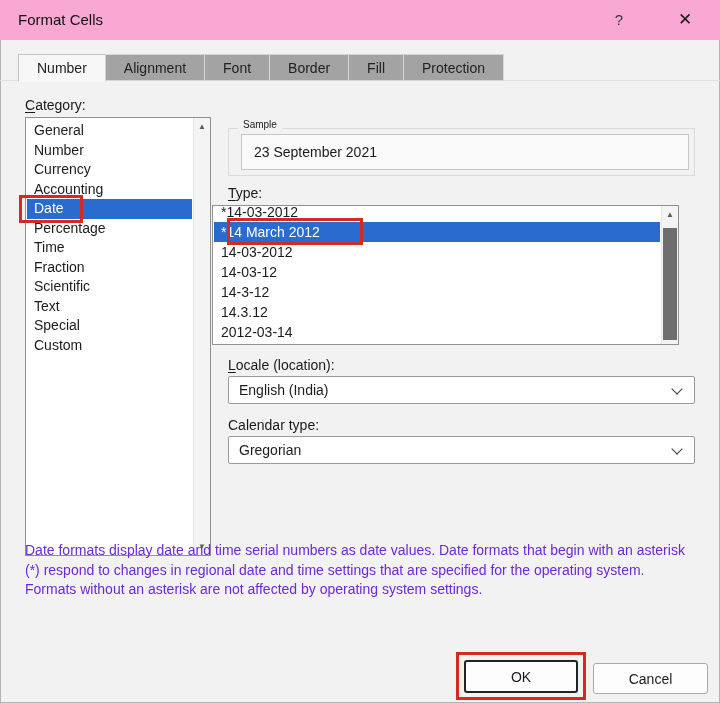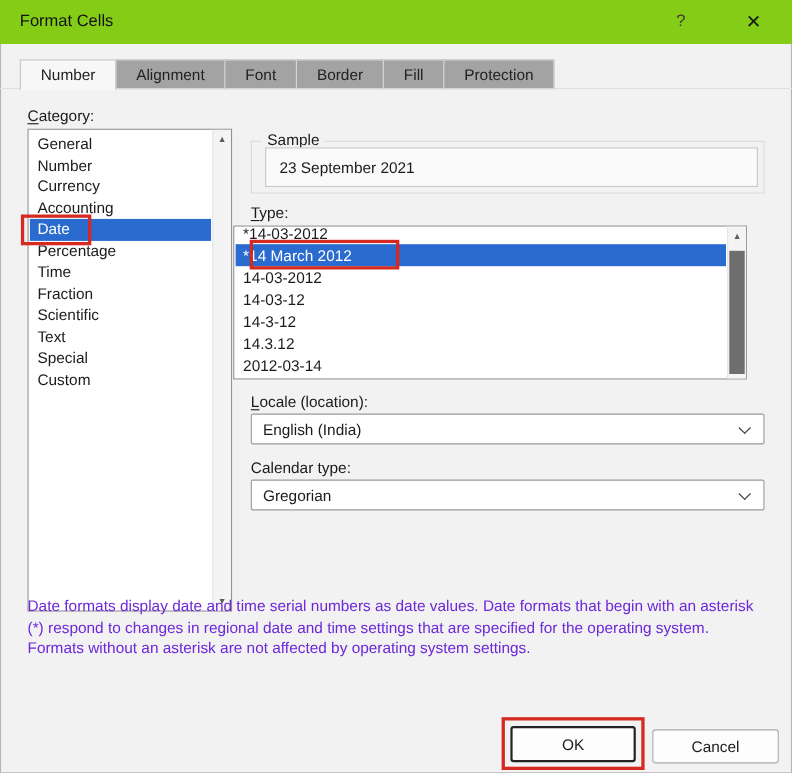--- a/index.html
+++ b/index.html
@@ -7,21 +7,21 @@
   .dialog {
     position: relative;
     width: 720px; height: 703px;
     background: #f2f2f2;
     font-family: "Liberation Sans", sans-serif;
     color: #1b1b1b;
     box-shadow: inset 0 0 0 1px #b5b5b5;
     overflow: hidden;
   }
   
-  .titlebar { position: absolute; left: 0; top: 0; right: 0; height: 40px; background: #84cc16; }
+  .titlebar { position: absolute; left: 0; top: 0; right: 0; height: 40px; background: #f9a8d4; }
   .title { position: absolute; left: 18px; top: 0; line-height: 40px; font-size: 15px; color: #111; }
   .tb-btn { position: absolute; top: 0; width: 34px; height: 40px; text-align: center; line-height: 40px; cursor: default; }
   .tb-btn.help  { left: 602px; font-size: 15px; color: #3a3a3a; }
   .tb-btn.close { left: 668px; font-size: 17px; color: #1a1a1a; }
   
   .tab-underline { position: absolute; left: 0; top: 80px; right: 0; height: 1px; background: #e0e0e0; }
   .tabstrip { position: absolute; left: 18px; top: 54px; display: flex; z-index: 2; }
   .tab {
     height: 27px; line-height: 26px; padding: 0 18px; font-size: 14px;
     background: #a3a3a3; border: 1px solid #d6d6d6; margin-left: -1px; color: #222;
@@ -44,21 +44,21 @@
   .list-item.selected { background: var(--sel, #2a6bd0); color: #ffffff; }
   
   .scrollbar { position: absolute; top: 0; right: 0; bottom: 0; width: 17px; background: #f4f4f4; border-left: 1px solid #e4e4e4; }
   .sb-arrow { position: absolute; left: 0; width: 16px; height: 17px; font-size: 8px; color: #5c5c5c; text-align: center; line-height: 17px; }
   .sb-arrow.up { top: 0; }
   .sb-arrow.down { bottom: 0; }
   .sb-thumb { position: absolute; left: 1px; width: 14px; background: #6e6e6e; }
   .type-sb .sb-thumb { top: 22px; height: 112px; }
   
   .sample-group { position: absolute; left: 228px; top: 128px; width: 467px; height: 48px; border: 1px solid #dadada; }
-  .sample-legend { position: absolute; left: 9px; top: -10px; background: #f2f2f2; padding: 0 5px; font-size: 14px; }
+  .sample-legend { position: absolute; left: 9px; top: -10px; background: #f2f2f2; padding: 0 5px; font-size: 10px; }
   .sample-box { position: absolute; left: 12px; top: 5px; right: 5px; bottom: 5px; background: #fafafa; border: 1px solid #c7c7c7; }
   .sample-value { display: block; padding-left: 12px; font-size: 14px; line-height: 34px; }
   
   .combobox { position: absolute; left: 228px; width: 467px; height: 28px; background: #ffffff; border: 1px solid #9a9a9a; border-radius: 2px; }
   .combo-locale   { top: 376px; }
   .combo-calendar { top: 436px; }
   .combo-value { position: absolute; left: 10px; top: 0; line-height: 26px; font-size: 14px; }
   .combo-arrow { position: absolute; right: 13px; top: 8px; width: 8px; height: 8px;
                  border-right: 1.6px solid #3c3c3c; border-bottom: 1.6px solid #3c3c3c; transform: rotate(45deg); }
   

